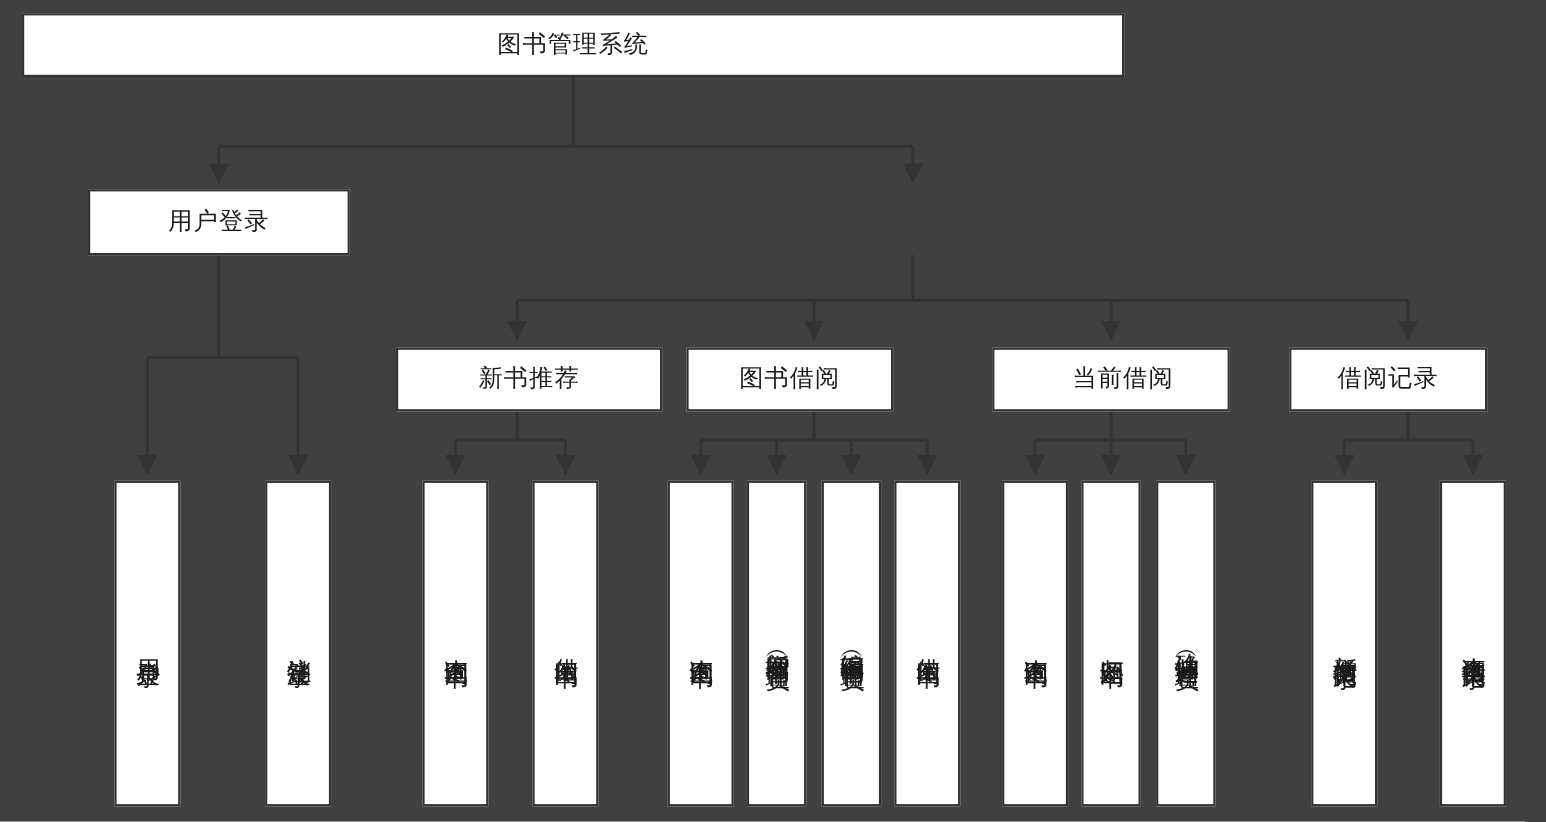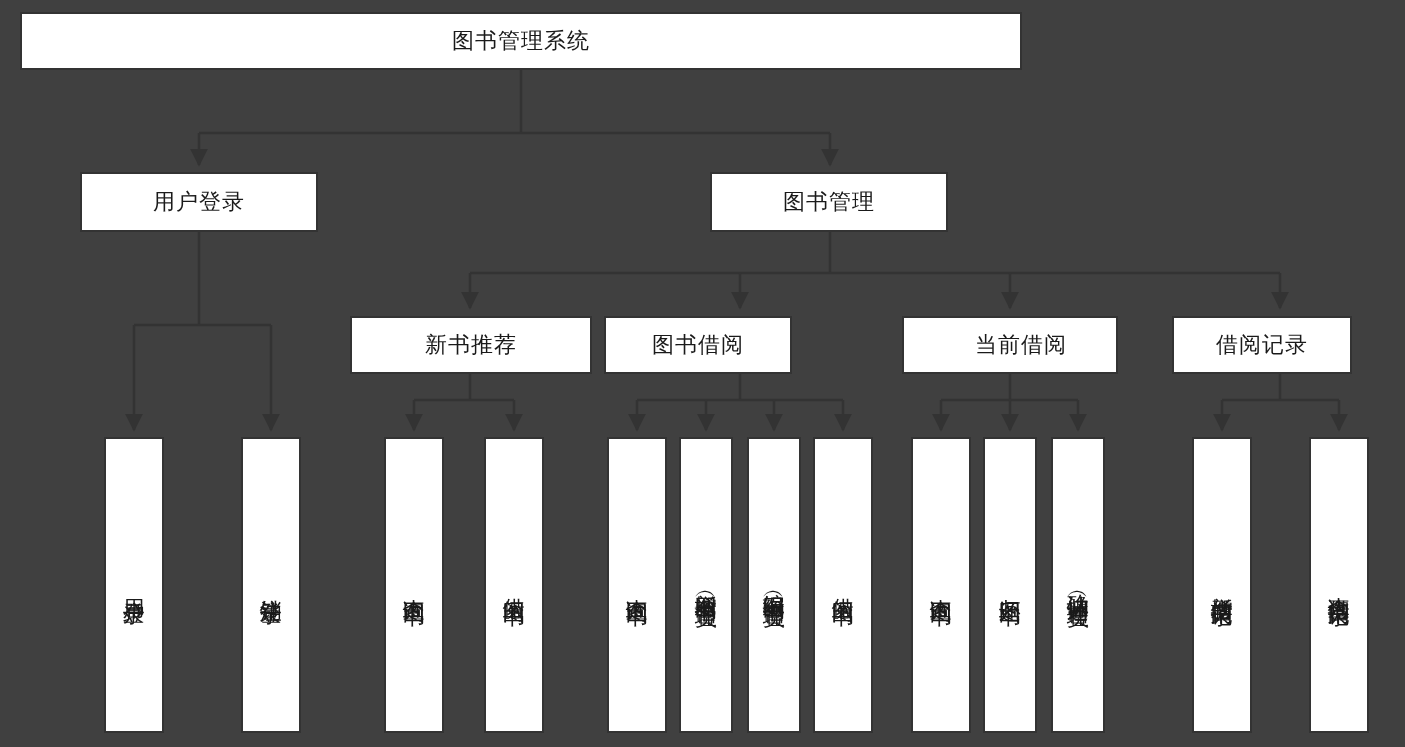--- a/index.html
+++ b/index.html
@@ -122,28 +122,25 @@
     </g>
   </svg>
 
   <div class="node node-h" style="left:20px; top:12px; width:1002px; height:58px;">
     <span>图书管理系统</span>
   </div>
 
   <div class="node node-h" style="left:80px; top:172px; width:238px; height:60px;">
     <span>用户登录</span>
   </div>
-  <div class="node node-h" style="left:710px; top:172px; width:238px; height:60px;">
-    <span>图书管理</span>
-  </div>
 
-  <div class="node node-h" style="left:350px; top:316px; width:242px; height:58px;align-items:center;">
+  <div class="node node-h" style="left:360px; top:316px; width:242px; height:58px;align-items:center;">
     <span>新书推荐</span>
   </div>
-  <div class="node node-h" style="left:604px; top:316px; width:188px; height:58px;">
+  <div class="node node-h" style="left:624px; top:316px; width:188px; height:58px;">
     <span>图书借阅</span>
   </div>
   <div class="node node-h" style="left:902px; top:316px; width:216px; height:58px;padding-left:22px;">
     <span>当前借阅</span>
   </div>
   <div class="node node-h" style="left:1172px; top:316px; width:180px; height:58px;">
     <span>借阅记录</span>
   </div>
 
   <div class="node node-v" style="left:104px; top:437px; width:60px; height:296px;">

